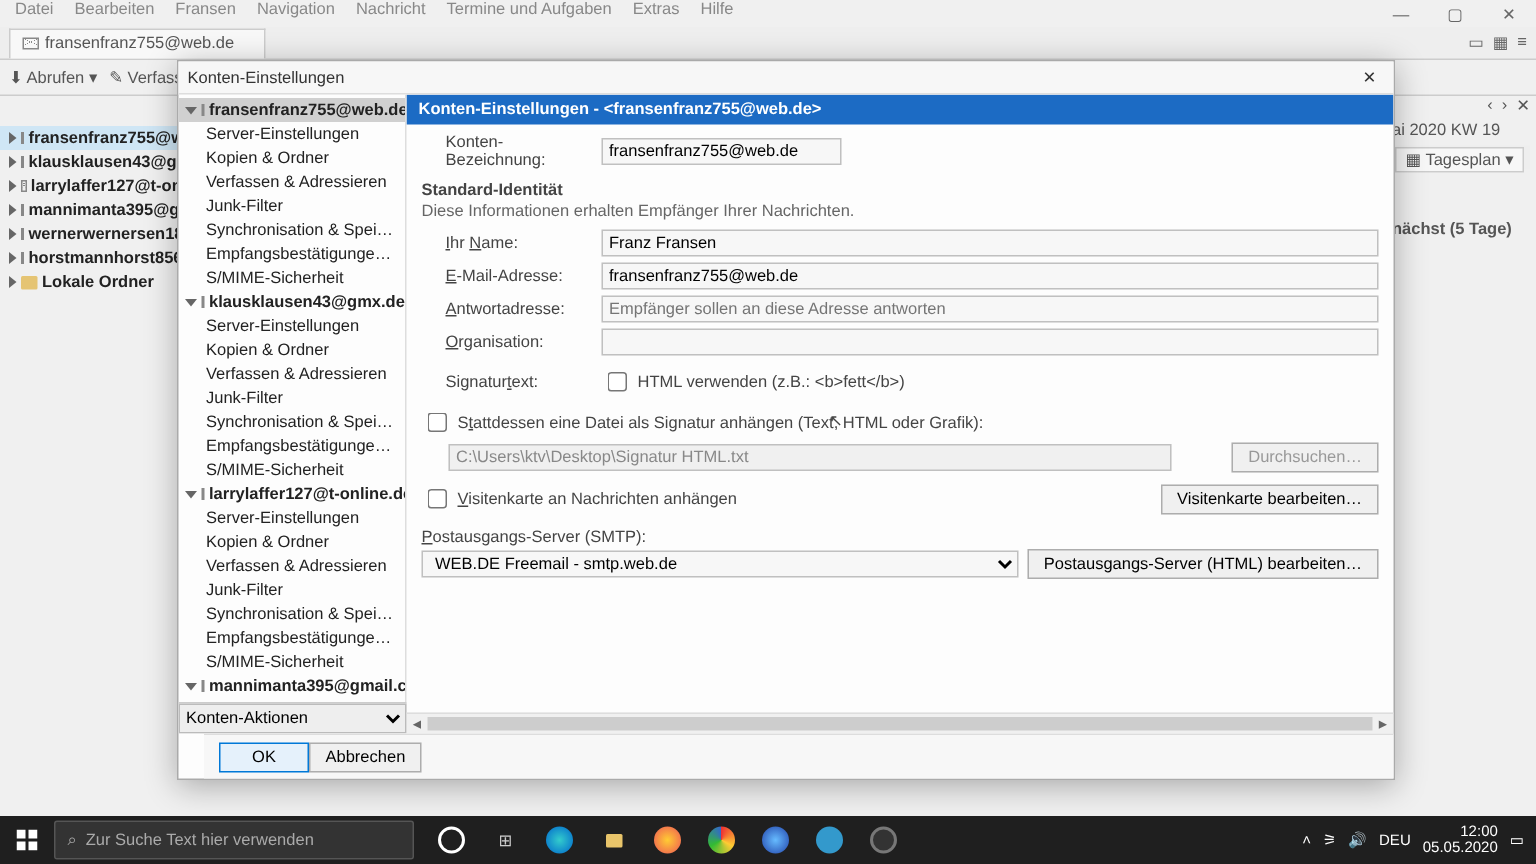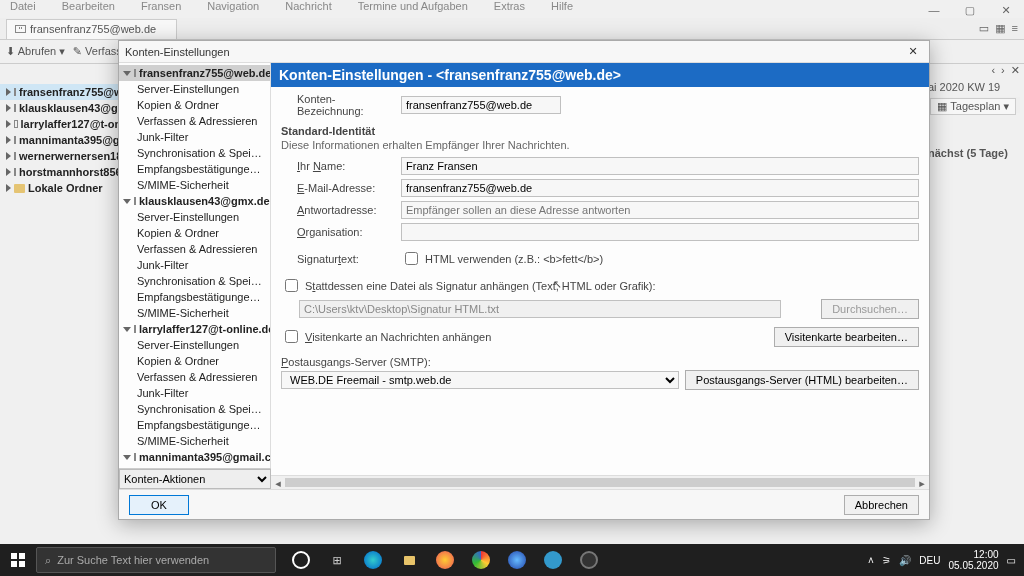--- a/index.html
+++ b/index.html
@@ -2,21 +2,21 @@
 <html><head>
 <meta charset="utf-8">
 <style>
 * { box-sizing: border-box; font-family: "Segoe UI", Tahoma, sans-serif; }
 body { margin: 0; width: 1024px; height: 576px; background: #ececec; overflow: hidden; font-size: 11px; color: #222; }
 
 
 .main-window { position: absolute; inset: 0; background: #f0f0f0; filter: grayscale(0.1); }
 .win-controls { position: absolute; top: 0; right: 0; display: flex; }
 .win-btn { width: 36px; height: 20px; text-align: center; line-height: 20px; color: #666; }
-.menubar { height: 18px; display: flex; padding: 0 4px; gap: 14px; color: #888; font-size: 11px; }
+.menubar { height: 18px; display: flex; padding: 0 4px; gap: 2px; color: #888; font-size: 11px; }
 .menubar span { padding: 0 6px; }
 .tabs-row { height: 22px; background: #eee; border-bottom: 1px solid #ccc; display: flex; align-items: center; padding-left: 6px; }
 .tab { height: 20px; padding: 0 20px 0 8px; background: #f8f8f8; border: 1px solid #ccc; border-bottom: none; display: flex; align-items: center; gap: 4px; color: #555;}
 .toolbar { height: 24px; display: flex; align-items: center; padding: 0 6px; gap: 8px; border-bottom: 1px solid #ccc; color: #555;}
 .side-accounts { position: absolute; left: 0; top: 84px; width: 140px; font-size: 11px; }
 .side-accounts div { padding: 2px 6px; white-space: nowrap; overflow: hidden; display:flex; align-items:center; gap:3px;}
 .side-accounts .sel { background: #cde6f7; }
 .right-panel { position: absolute; right: 0; top: 60px; width: 100px; padding: 4px; font-size:11px; display:flex; flex-direction:column; gap:4px; color:#555;}
 .right-panel .nav { display:flex; gap:6px; justify-content:flex-end;}
 
@@ -27,33 +27,33 @@
 .dlg-body { flex: 1; display: flex; overflow: hidden; }
 .tree { width: 152px; border-right: 1px solid #ddd; overflow-y: auto; padding: 2px 0; font-size: 11px; }
 .tree-item { padding: 2px 4px 2px 14px; white-space: nowrap; overflow:hidden; text-overflow:ellipsis; cursor:default;}
 .tree-acc { font-weight: bold; padding-left: 4px; display:flex; align-items:center; gap:3px;}
 .tree-sub { padding-left: 18px; font-weight: normal; }
 .tree-item.sel { background: #d0d0d0; }
 .actions-bar { height: 22px; border-top: 1px solid #ccc; display:flex; align-items:center; justify-content:center; background:#eee;}
 .actions-bar select { width: 100%; height: 20px; font-size: 11px; border:1px solid #bbb; background:#eee;}
 
 .content { flex: 1; display: flex; flex-direction: column; overflow: hidden; }
-.hdr { background: #1c6bc4; color: #fff; padding: 4px 8px; font-size: 14px; font-weight: bold; }
+.hdr { background: #1c6bc4; color: #fff; padding: 4px 8px; font-size: 11px; font-weight: bold; }
 .form-area { flex: 1; padding: 6px 10px; overflow-y: auto; font-size: 11px; color: #444;}
 .row { display: flex; align-items: center; margin-bottom: 4px; gap: 6px;}
 .row label { width: 98px; text-align: left; color: #444; margin-left: 16px;}
 .row input[type=text], .row select { flex: 1; height: 18px; border: 1px solid #c0c0c0; background: #f7f7f7; padding: 0 4px; font-size: 11px;}
 .row input[readonly] { background: #f0f0f0; color: #888;}
 .section-h { font-weight: bold; margin: 8px 0 2px 0; }
 .help-text { color: #666; margin-bottom: 6px;}
 textarea { width: 100%; height: 80px; border: 1px solid #c0c0c0; font-family: "Courier New", monospace; font-size: 11px; padding: 4px; resize: none; background:#fafafa;}
 .chk-row { display:flex; align-items:center; gap:4px; margin: 4px 0;}
 .btn { height: 20px; padding: 0 10px; border: 1px solid #adadad; background: #f0f0f0; font-size: 11px; cursor:default;}
 .btn.primary { border-color: #0078d7; background: #e5f1fb;}
-.dlg-footer { height: 30px; border-top: 1px solid #ddd; display:flex; align-items:center; justify-content:space-between; gap:24px; padding: 0 10px; background:#f7f7f7;}
+.dlg-footer { height: 30px; border-top: 1px solid #ddd; display:flex; align-items:center; justify-content:flex-start; gap:0; padding: 0 10px; background:#f7f7f7;margin-left:17px;}
 .scroll-h { height: 14px; background:#f0f0f0; border-top:1px solid #ddd; position:relative;}
 .scroll-h .thumb { position:absolute; left:14px; right:14px; top:2px; bottom:2px; background:#cdcdcd;}
 .scroll-h .arr { position:absolute; top:0; width:14px; height:14px; text-align:center; line-height:14px; color:#666;}
 
 
 .taskbar { position: absolute; left: 0; right: 0; bottom: 0; height: 32px; background: #1f1f1f; display: flex; align-items: center; color: #fff; font-size: 11px;}
 .start { width: 36px; height: 32px; display:flex; align-items:center; justify-content:center; color:#fff;}
 .search { width: 240px; height: 26px; background: #333; border: 1px solid #555; border-radius:2px; display:flex; align-items:center; padding:0 8px; color:#aaa; gap:6px;}
 .tb-icons { display:flex; gap:2px; margin-left:8px;}
 .tb-icons .ico { width:34px; height:32px; display:flex; align-items:center; justify-content:center;}

